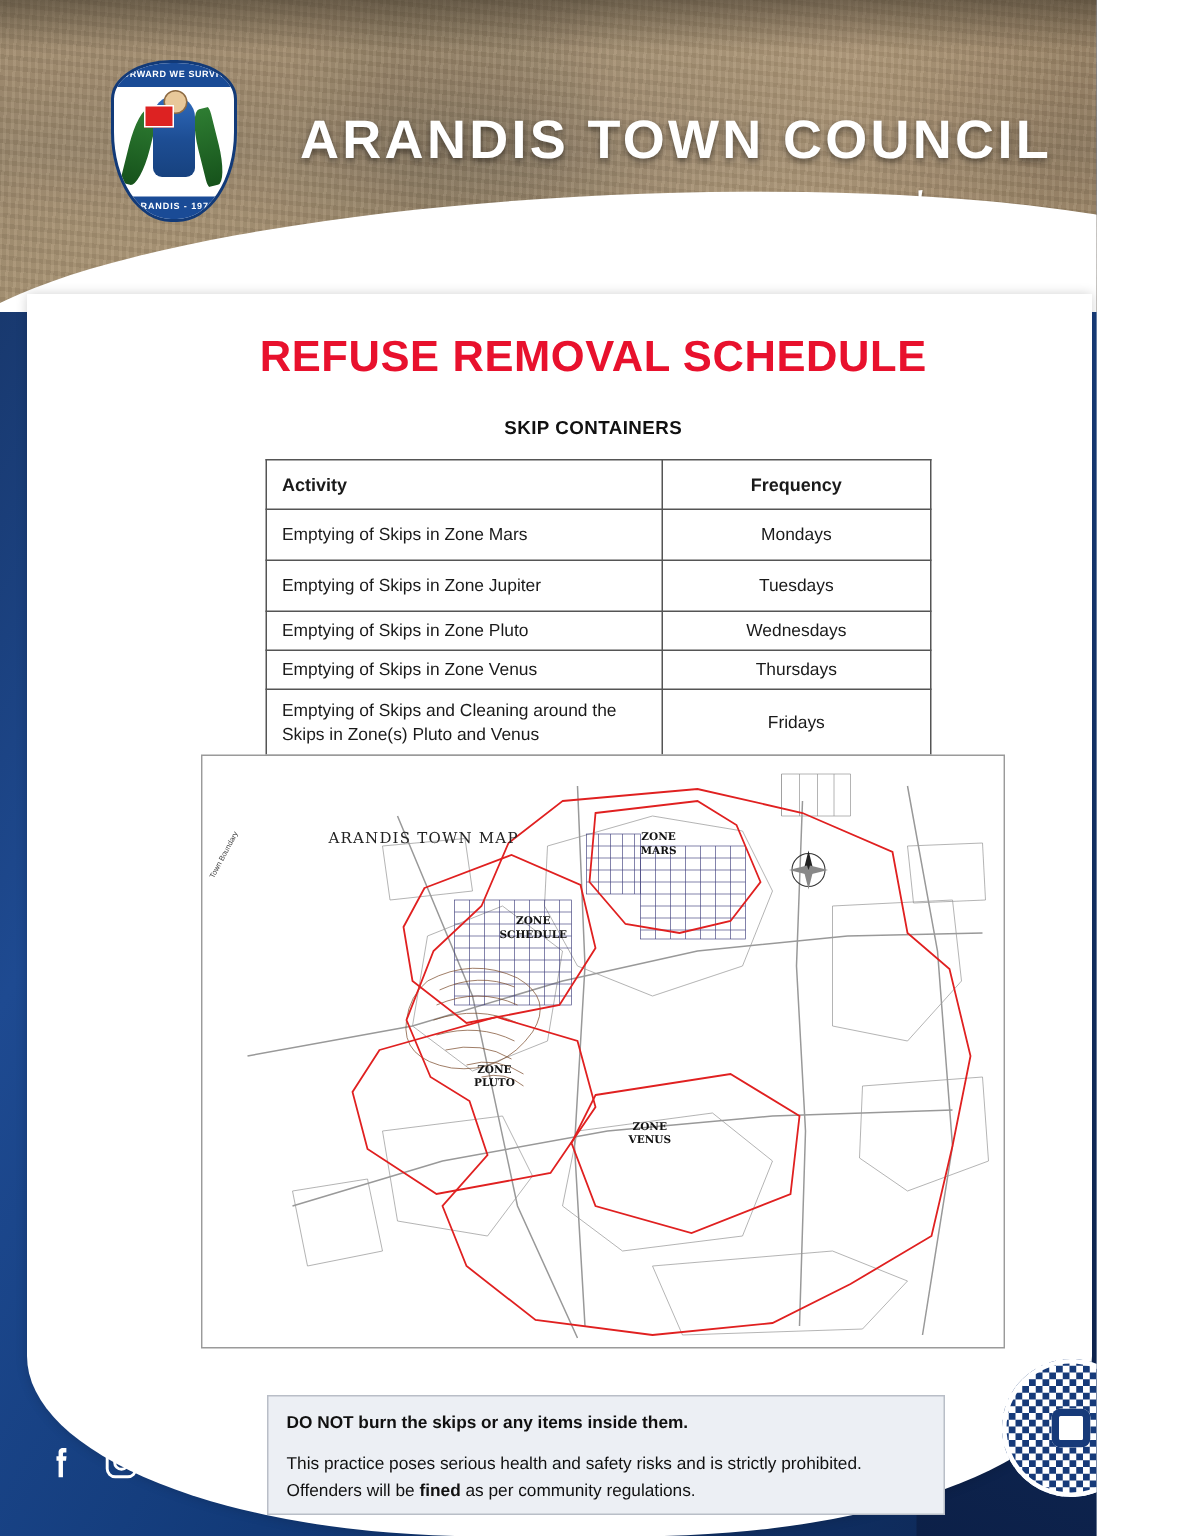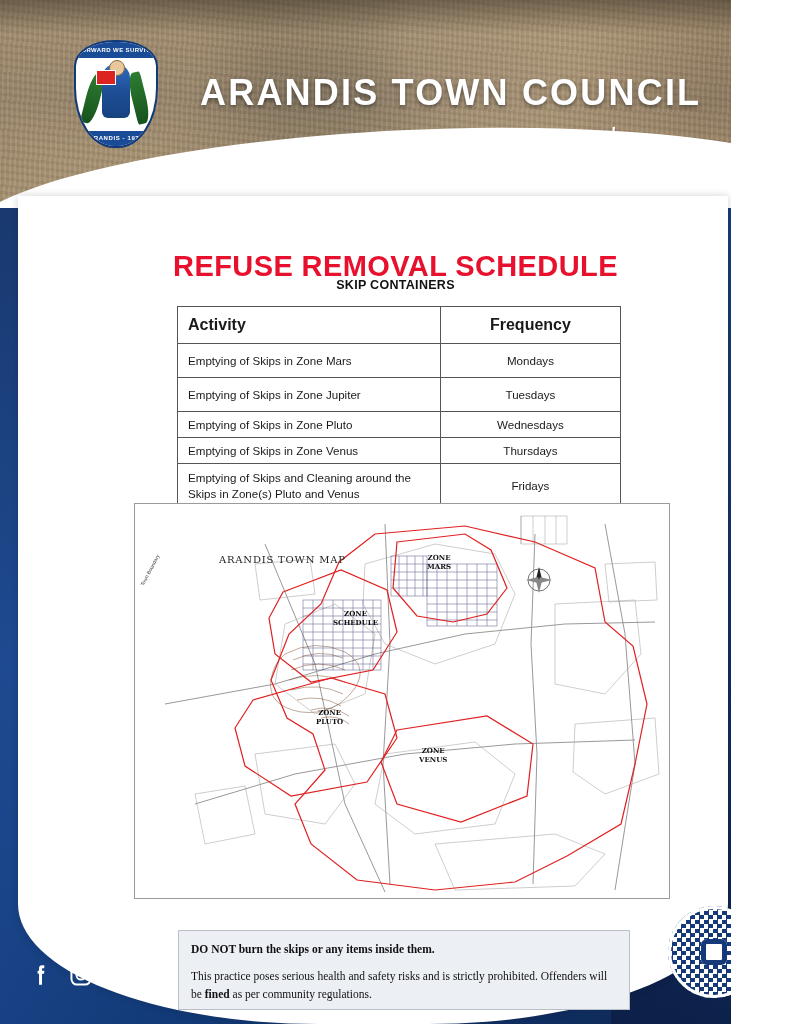--- a/index.html
+++ b/index.html
@@ -215,21 +215,20 @@
   .doc-title {
     position: absolute;
     left: 0;
     top: 222px;
     width: 791px;
     text-align: center;
     font-size: 29px;
     font-weight: bold;
     color: #e8112d;
     letter-spacing: .4px;
-    margin-top: 28px;
   }
   .section-label {
     position: absolute;
     left: 0;
     top: 278px;
     width: 791px;
     text-align: center;
     font-size: 12.5px;
     font-weight: bold;
     color: #111;
@@ -248,21 +247,21 @@
     background: #fff;
   }
   table.schedule td, table.schedule th {
     border: 1px solid #555;
     padding: 6px 10px;
     text-align: left;
     vertical-align: middle;
   }
   table.schedule th {
     font-weight: bold;
-    font-size: 16px;
+    font-size: 12px;
     padding-top: 9px;
     padding-bottom: 9px;
   }
   table.schedule .col-act { width: 272px; }
   table.schedule .col-freq { width: 172px; text-align: center; margin-top: 27px; }
   table.schedule td.freq { text-align: center; }
   table.schedule tr.tall td { padding-top: 10px; padding-bottom: 10px; }
   table.schedule td.two-line { line-height: 1.35; }
 
   
@@ -315,21 +314,21 @@
   .notice {
     position: absolute;
     left: 178px;
     top: 930px;
     width: 452px;
     height: 80px;
     background: #eceff4;
     border: 1px solid #b9bec7;
     padding: 10px 12px;
     box-sizing: border-box;
-    font-family: Liberation Serif, serif;
+    font-family: Liberation Sans, sans-serif;
     font-size: 11.5px;
     color: #111;
     line-height: 1.55;
   }
   .notice-title { font-weight: bold; margin-bottom: 9px; }
   .notice b { font-weight: bold; }
 
   
   .social {
     position: absolute;

